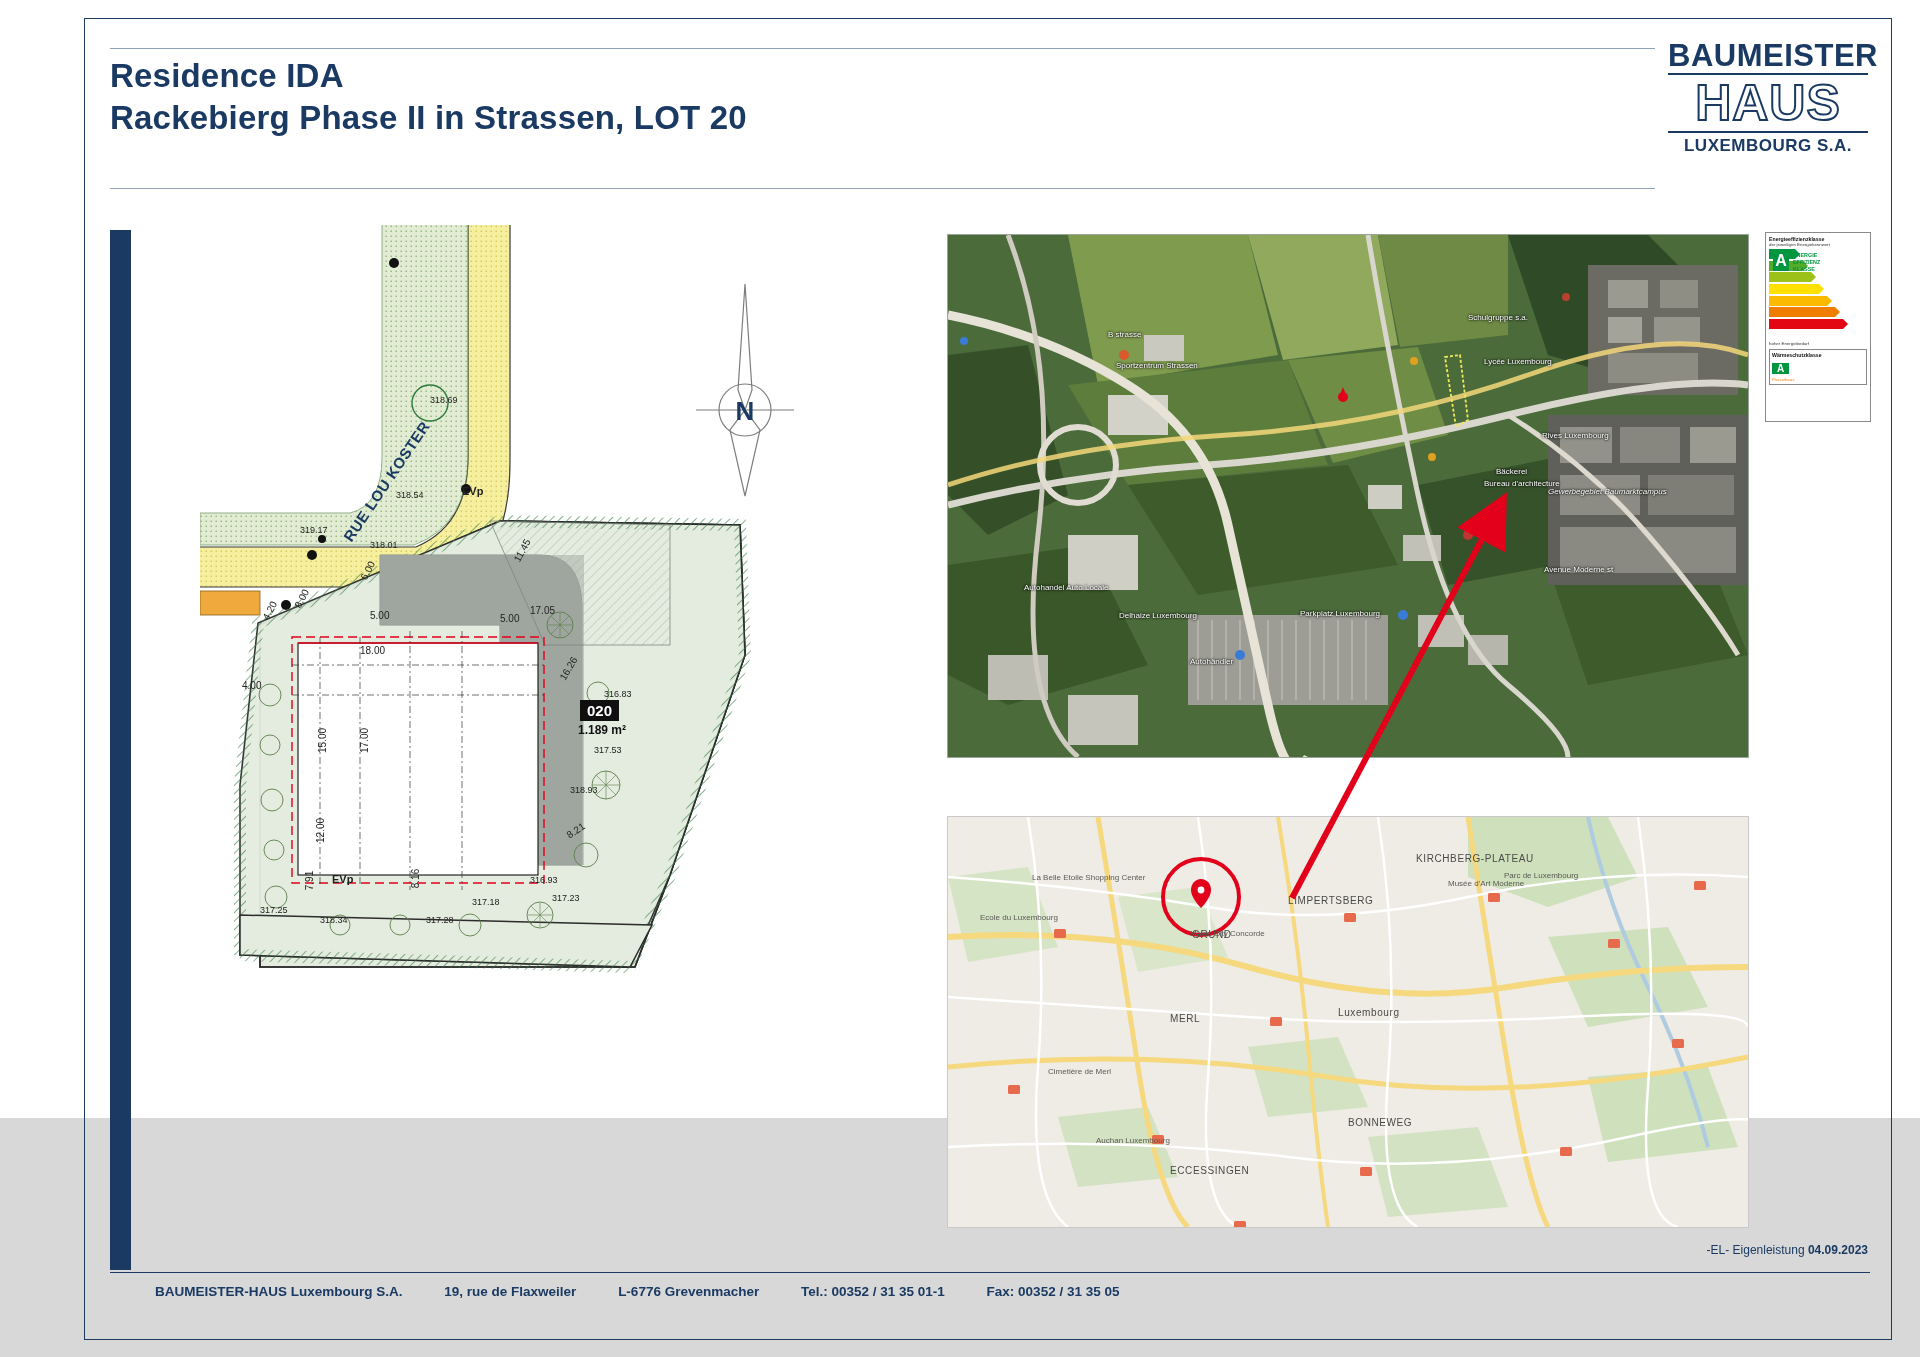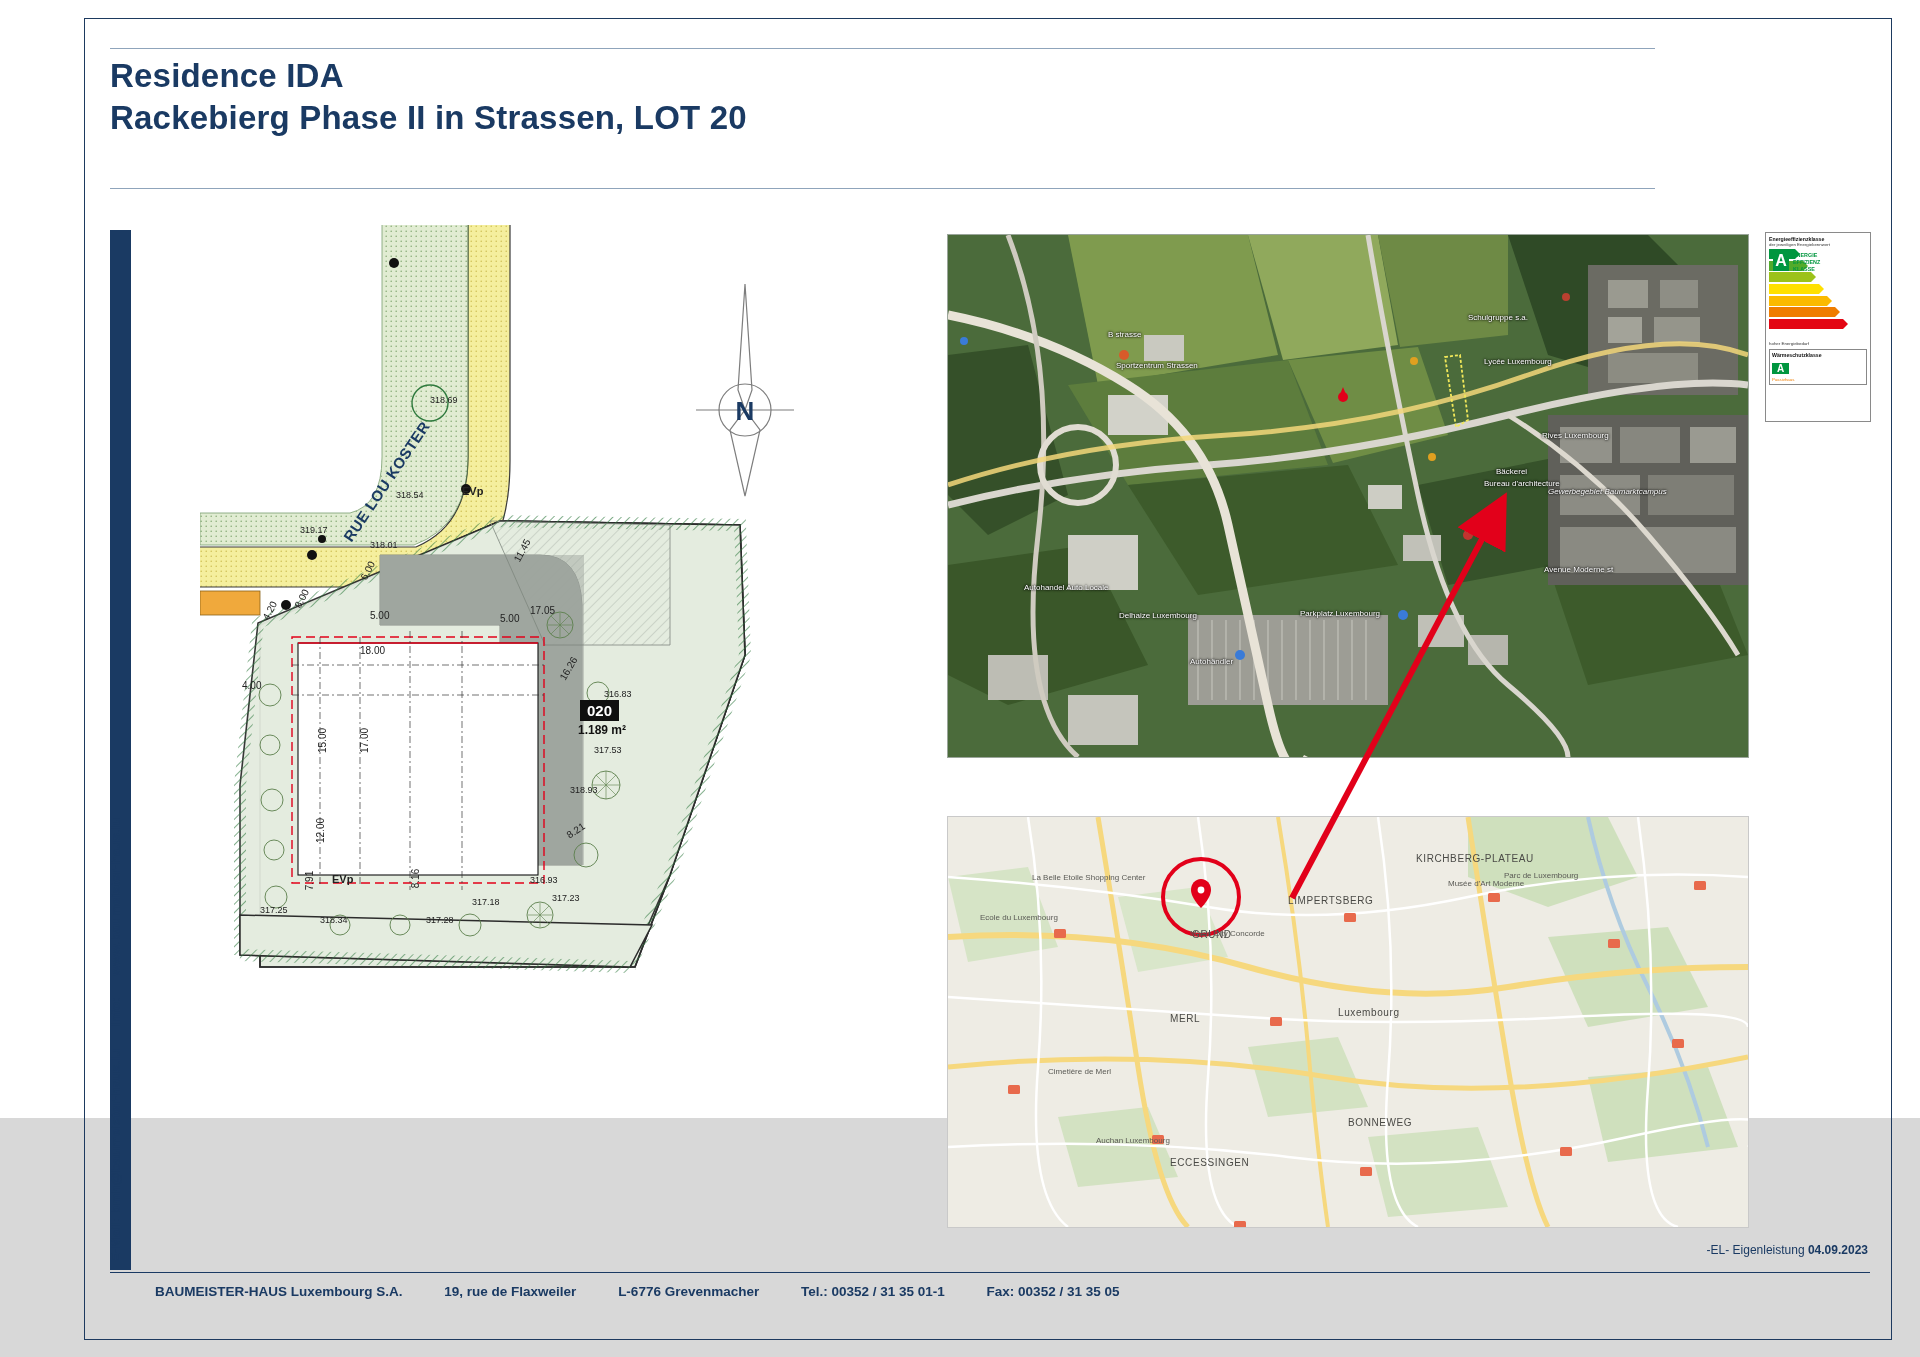--- a/index.html
+++ b/index.html
@@ -288,20 +288,27 @@
 
   <div class="frame"></div>
 
   <div class="title-rule top"></div>
   <div class="title-block">
     <div class="title-line">Residence IDA</div>
     <div class="title-line">Rackebierg Phase II in Strassen, LOT 20</div>
   </div>
   <div class="title-rule bottom"></div>
 
+  <div class="logo">
+    <div class="l1">BAUMEISTER</div>
+    <div class="logo-rule"></div>
+    <div class="l2">HAUS</div>
+    <div class="logo-rule"></div>
+    <div class="l3">LUXEMBOURG S.A.</div>
+  </div>
 
   <div class="energy">
     <div class="cap">Energieeffizienzklasse</div>
     <div class="sub">der jeweiligen Energiekennwert</div>
     <div class="bars">
       <div class="bar" style="background:#00963f;color:#00963f;width:26px;"></div>
       <div class="bar" style="background:#52ab2b;color:#52ab2b;width:34px;"></div>
       <div class="bar" style="background:#9cc21a;color:#9cc21a;width:42px;"></div>
       <div class="bar" style="background:#ffe000;color:#ffe000;width:50px;"></div>
       <div class="bar" style="background:#fbba00;color:#fbba00;width:58px;"></div>
@@ -638,21 +645,21 @@
       <g>
         <path d="M253 62 c-6 0 -10 5 -10 11 c0 8 10 18 10 18 s10 -10 10 -18 c0 -6 -4 -11 -10 -11 z" fill="#e2001a"></path>
         <circle cx="253" cy="73" r="3.4" fill="#fff"></circle>
       </g>
     </svg>
     <div class="rm-town" style="left:390px;top:190px;">Luxembourg</div>
     <div class="rm-town" style="left:340px;top:78px;">LIMPERTSBERG</div>
     <div class="rm-town" style="left:468px;top:36px;">KIRCHBERG-PLATEAU</div>
     <div class="rm-town" style="left:400px;top:300px;">BONNEWEG</div>
     <div class="rm-town" style="left:222px;top:196px;">MERL</div>
-    <div class="rm-town" style="left:222px;top:340px;">ECCESSINGEN</div>
+    <div class="rm-town" style="left:222px;top:348px;">ECCESSINGEN</div>
     <div class="rm-town" style="left:244px;top:112px;">GRUND</div>
     <div class="rm-label" style="left:84px;top:56px;">La Belle Etoile Shopping Center</div>
     <div class="rm-label" style="left:32px;top:96px;">Ecole du Luxembourg</div>
     <div class="rm-label" style="left:500px;top:62px;">Musée d'Art Moderne</div>
     <div class="rm-label" style="left:100px;top:250px;">Cimetière de Merl</div>
     <div class="rm-label" style="left:242px;top:112px;">Mairie City Concorde</div>
     <div class="rm-label" style="left:148px;top:274px;margin-top:45px;">Auchan Luxembourg</div>
     <div class="rm-label" style="left:556px;top:18px;margin-top:36px;">Parc de Luxembourg</div>
   </div>
 

